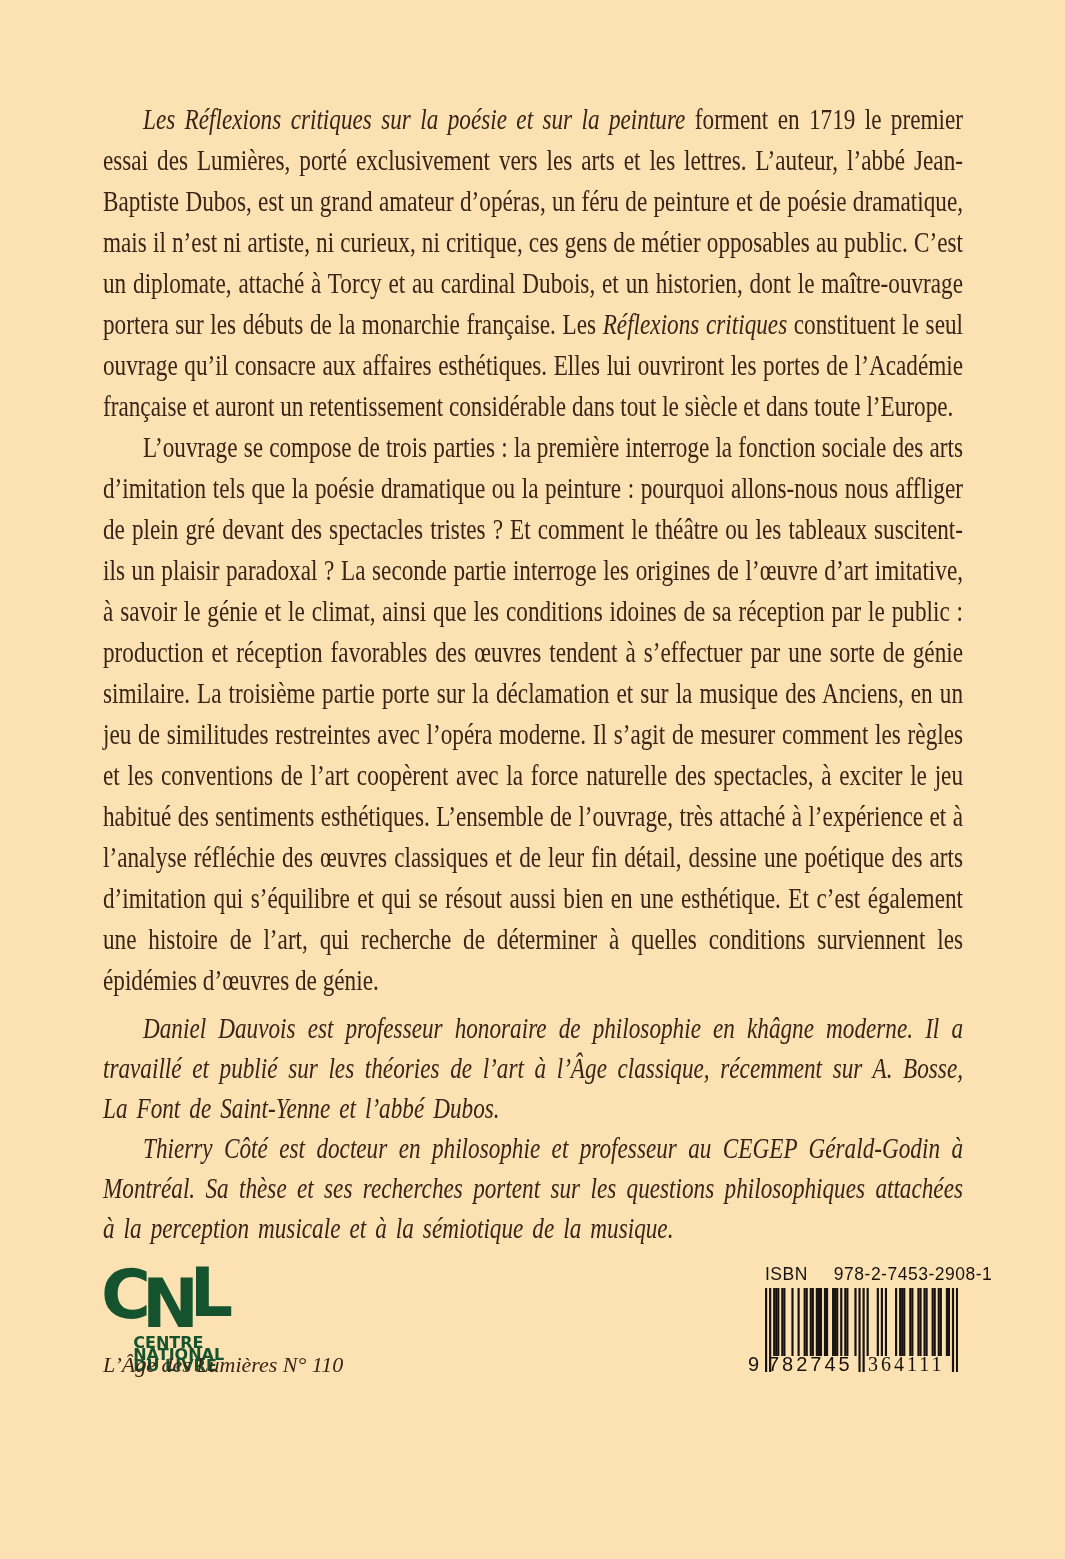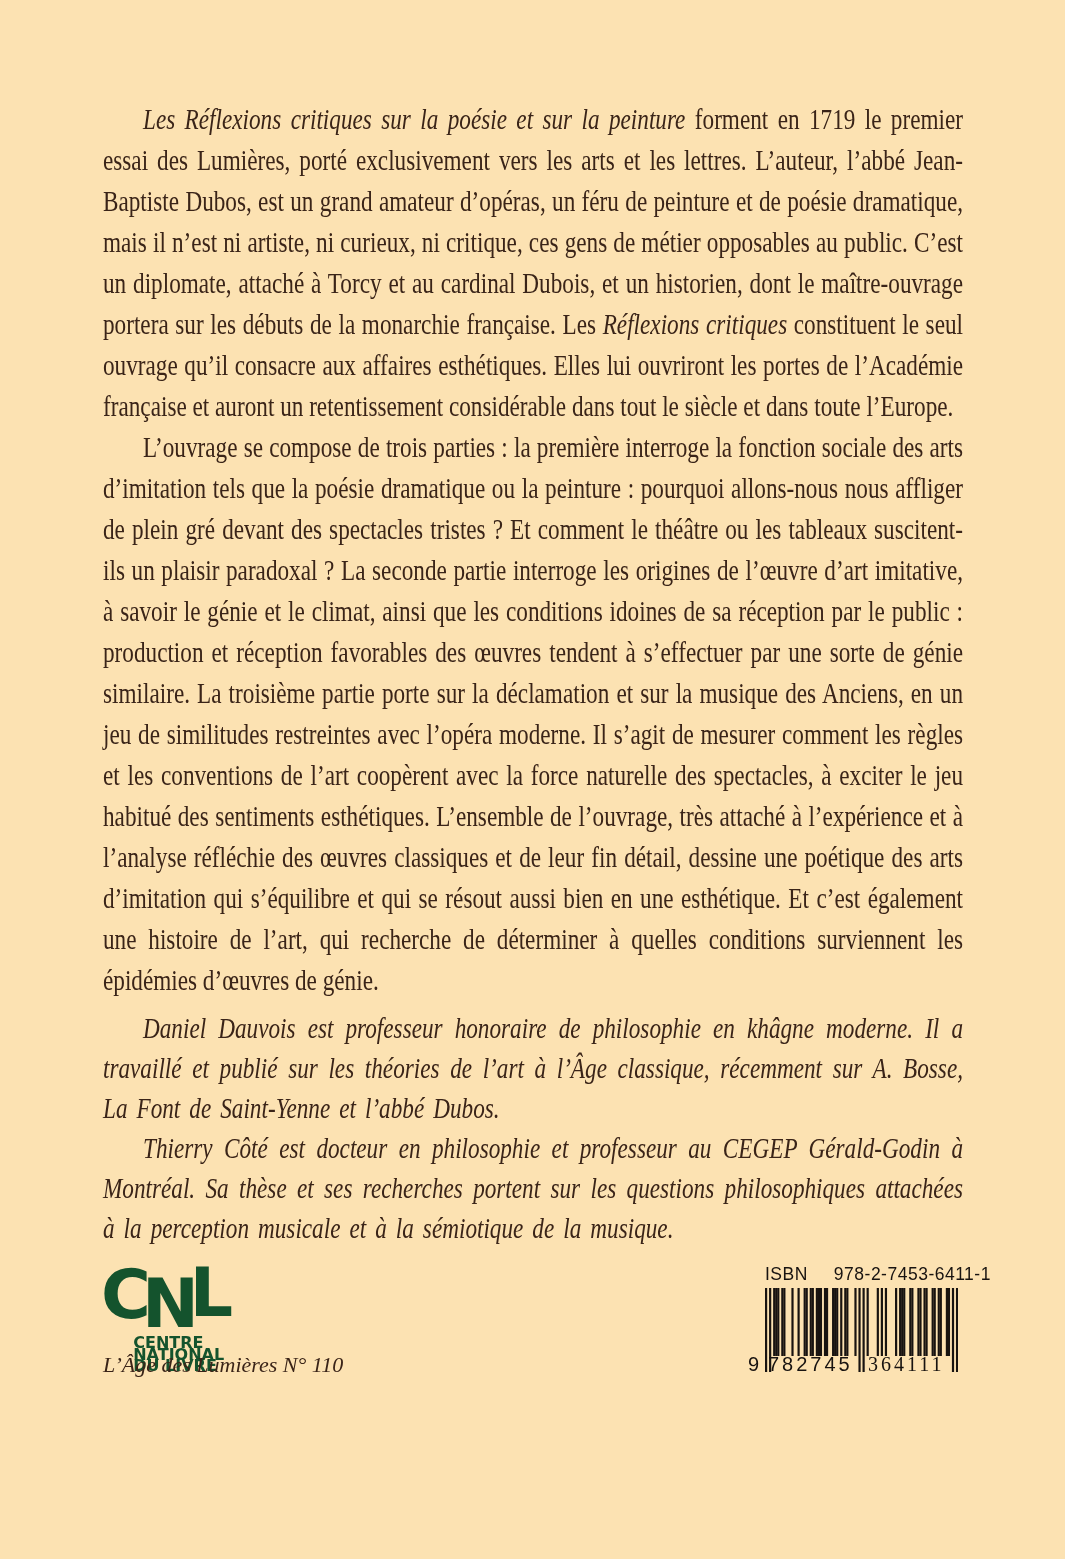--- a/index.html
+++ b/index.html
@@ -90,21 +90,21 @@
       <div>CENTRE</div>
       <div>NATIONAL</div>
       <div>DU LIVRE</div>
     </span>
   </div>
 
   <div class="collection">L’Âge des Lumières N° 110</div>
 
   <div class="barcode-block">
     <div class="isbn-line">
-      <span class="isbn-label">ISBN</span><span>978-2-7453-6411-1</span>
+      <span class="isbn-label">ISBN</span><span>978-2-7453-2908-1</span>
     </div>
     <div class="bars-wrap">
       <svg id="barcode-svg" width="193" height="84">
           <rect x="0.00" y="0" width="2.18" height="84" fill="#181310"></rect>
           <rect x="4.06" y="0" width="2.18" height="84" fill="#181310"></rect>
           <rect x="8.13" y="0" width="2.18" height="68" fill="#181310"></rect>
           <rect x="10.16" y="0" width="2.18" height="68" fill="#181310"></rect>
           <rect x="12.19" y="0" width="2.18" height="68" fill="#181310"></rect>
           <rect x="16.25" y="0" width="2.18" height="68" fill="#181310"></rect>
           <rect x="18.28" y="0" width="2.18" height="68" fill="#181310"></rect>

